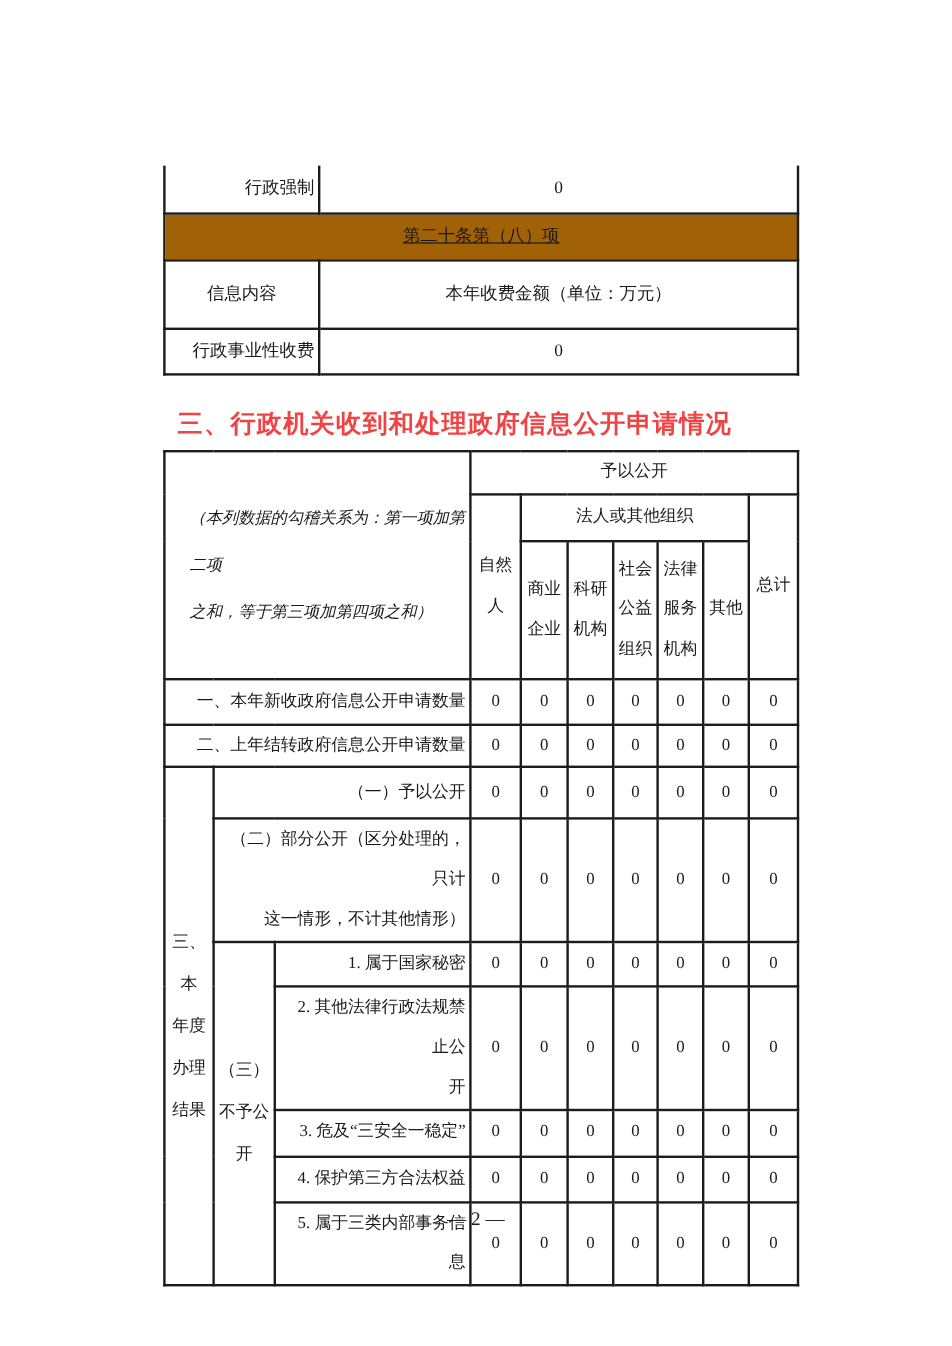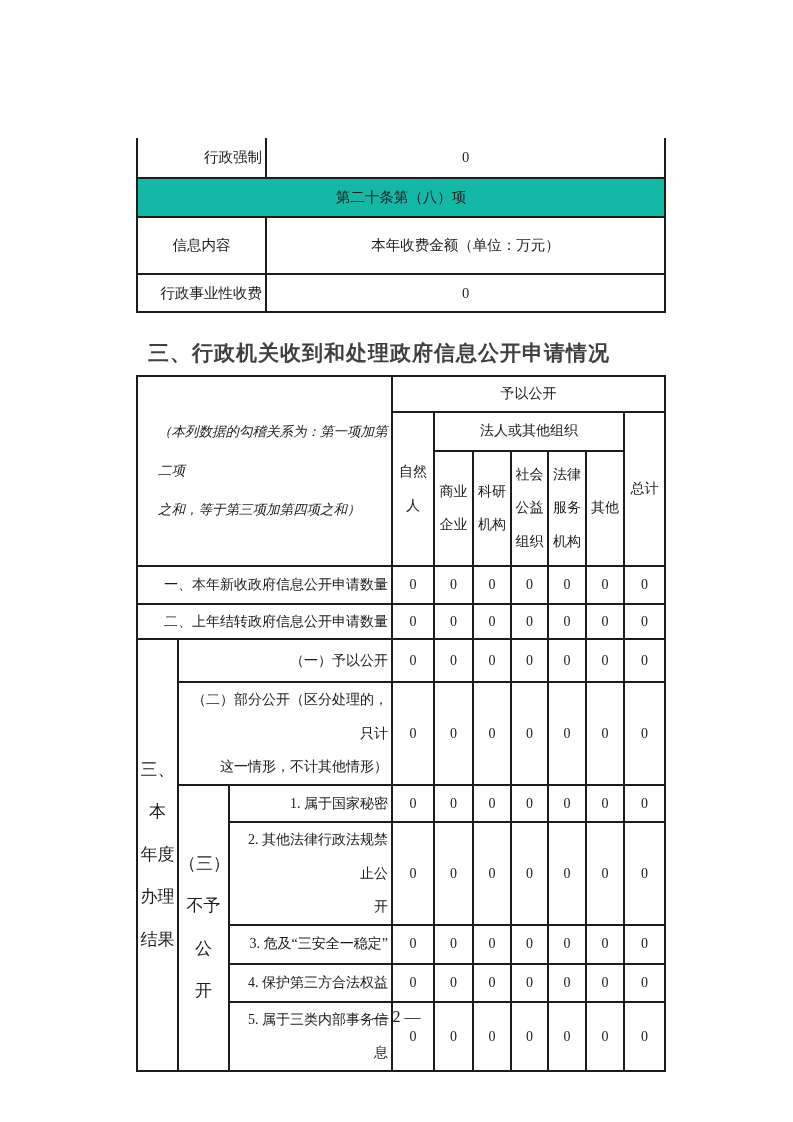--- a/index.html
+++ b/index.html
@@ -13,38 +13,38 @@
     border:2px solid #1c1c1c; vertical-align:middle; text-align:center;
     font-size:14px; line-height:2.4; padding:0; white-space:pre-line;
     overflow:hidden;
   }
   .left { text-align:right; padding-left:6px; padding-right:3px; }
 
   
   .fee-table { position:absolute; left:136px; top:138px; width:528px; border-top:none; }
   .fee-table td { line-height:1.4; font-size:14.5px; }
   .fee-table tr:first-child td { border-top:none; }
-  .banner { background:#14b8a6; }
+  .banner { background:#a16207;text-decoration:underline; }
   .fr1 { height:40px; } .fr2 { height:39px; } .fr3 { height:57px; } .fr4 { height:38px;margin-top:27px; }
 
   
   .heading {
     position:absolute; left:148px; top:339px;
     font-family:"Liberation Sans","DejaVu Sans",sans-serif;
-    font-weight:bold; font-size:21px; letter-spacing:1px; color:#404040;
+    font-weight:bold; font-size:21px; letter-spacing:1px; color:#ef4444;
     white-space:nowrap;
   }
 
   
   .main-table { position:absolute; left:136px; top:375px; width:528px; }
   .note-cell {
     font-style:italic; font-size:13.5px; line-height:2.9;
     text-align:left; padding-left:20px; padding-right:2px;
   }
-  .vlabel { font-size:17px; line-height:2.5; }
+  .vlabel { font-size:14px; line-height:2.5; }
   .r1 { height:33px; } .r2 { height:39px; } .r3 { height:115px; }
   .r4 { height:38px;border-radius:12px; } .r5 { height:24px; } .r6 { height:43px; }
   .r7 { height:74px; } .r8 { height:37px; } .r9 { height:76px;border-radius:19px; }
   .r10 { height:39px; } .r11 { height:38px; } .r12 { height:38px; }
 
   
   .footer {
     position:absolute; top:1008px; left:0; width:100%;
     text-align:center; font-size:16px; color:#1a1a1a;
   }

